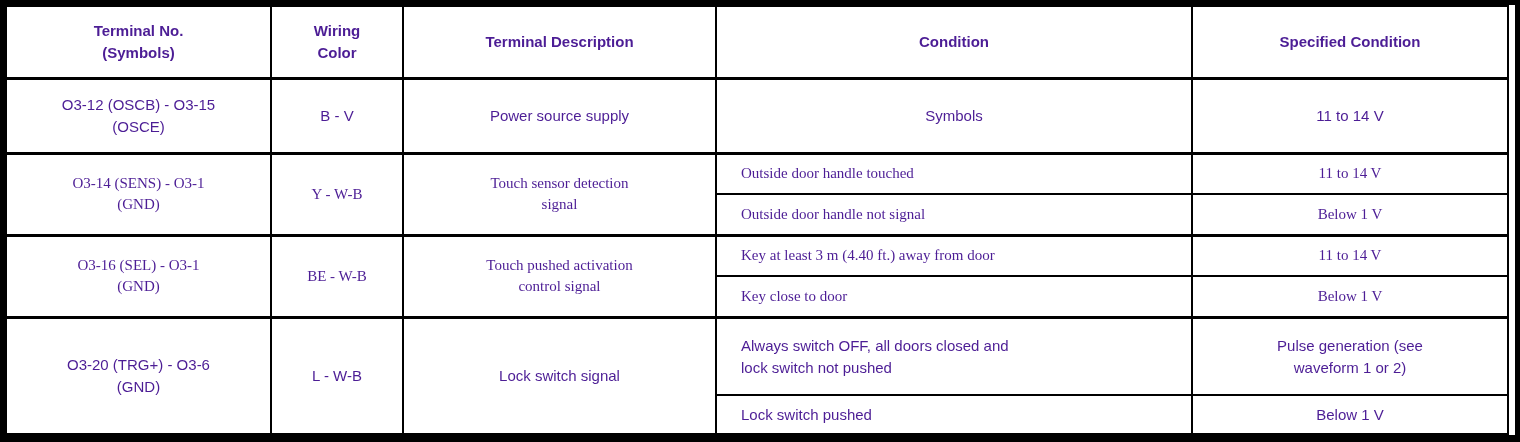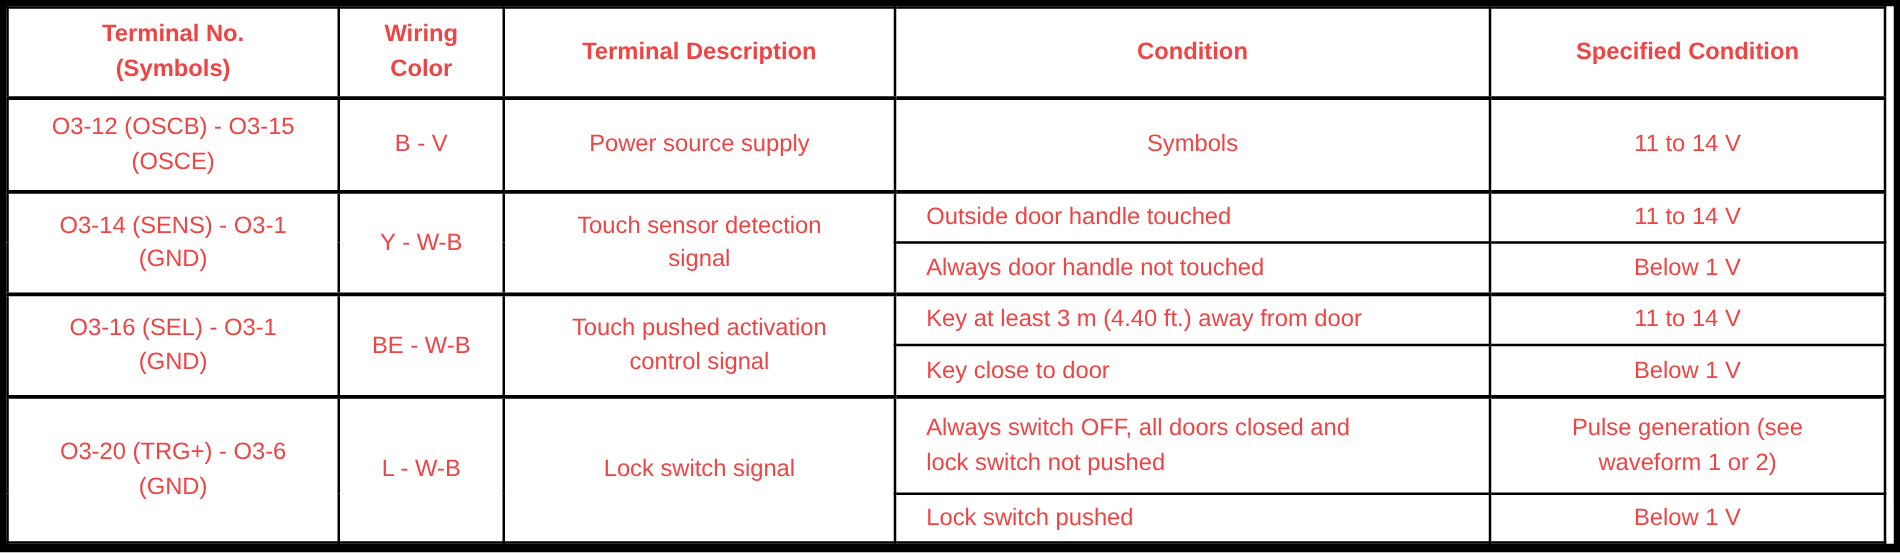--- a/index.html
+++ b/index.html
@@ -9,38 +9,38 @@
     border:5px solid #000;
     border-bottom-width:7px;
     padding:0 6px 0 0;
     background:#fff;
   }
   table{
     border-collapse:collapse;
     width:100%;height:100%;
     table-layout:fixed;
     font-family:"Liberation Sans",sans-serif;
-    font-size:19px;color:#ef4444;
+    font-size:15px;color:#4c1d95;
   }
   th,td{
     border:2px solid #000;
     text-align:center;
     vertical-align:middle;
     white-space:pre-line;
     line-height:1.45;
     padding:2px 4px;
     overflow:hidden;
   }
   th{font-weight:700;}
   thead th{border-bottom:3px solid #000;}
   tr.grp td{border-top:3px solid #000;}
   td.left{text-align:left;padding-left:24px;}
   tr.hrow{height:72px;}
   tr.r1{height:70px;}
-  tr.sub{height:38px;}
+  tr.sub{height:38px;font-family:Liberation Serif, serif;}
   tr.r4a{height:72px;}
   tr.r4b{height:36px;}
 </style>
 </head>
 <body>
 
 <div class="frame">
   <table>
     <colgroup>
       <col style="width:265px">
@@ -74,21 +74,21 @@
       <tr class="grp sub">
         <td rowspan="2">O3-14 (SENS) - O3-1
 (GND)</td>
         <td rowspan="2">Y - W-B</td>
         <td rowspan="2">Touch sensor detection
 signal</td>
         <td class="left">Outside door handle touched</td>
         <td>11 to 14 V</td>
       </tr>
       <tr class="sub">
-        <td class="left">Always door handle not touched</td>
+        <td class="left">Outside door handle not signal</td>
         <td>Below 1 V</td>
       </tr>
 
       <tr class="grp sub">
         <td rowspan="2">O3-16 (SEL) - O3-1
 (GND)</td>
         <td rowspan="2">BE - W-B</td>
         <td rowspan="2">Touch pushed activation
 control signal</td>
         <td class="left">Key at least 3 m (4.40 ft.) away from door</td>

